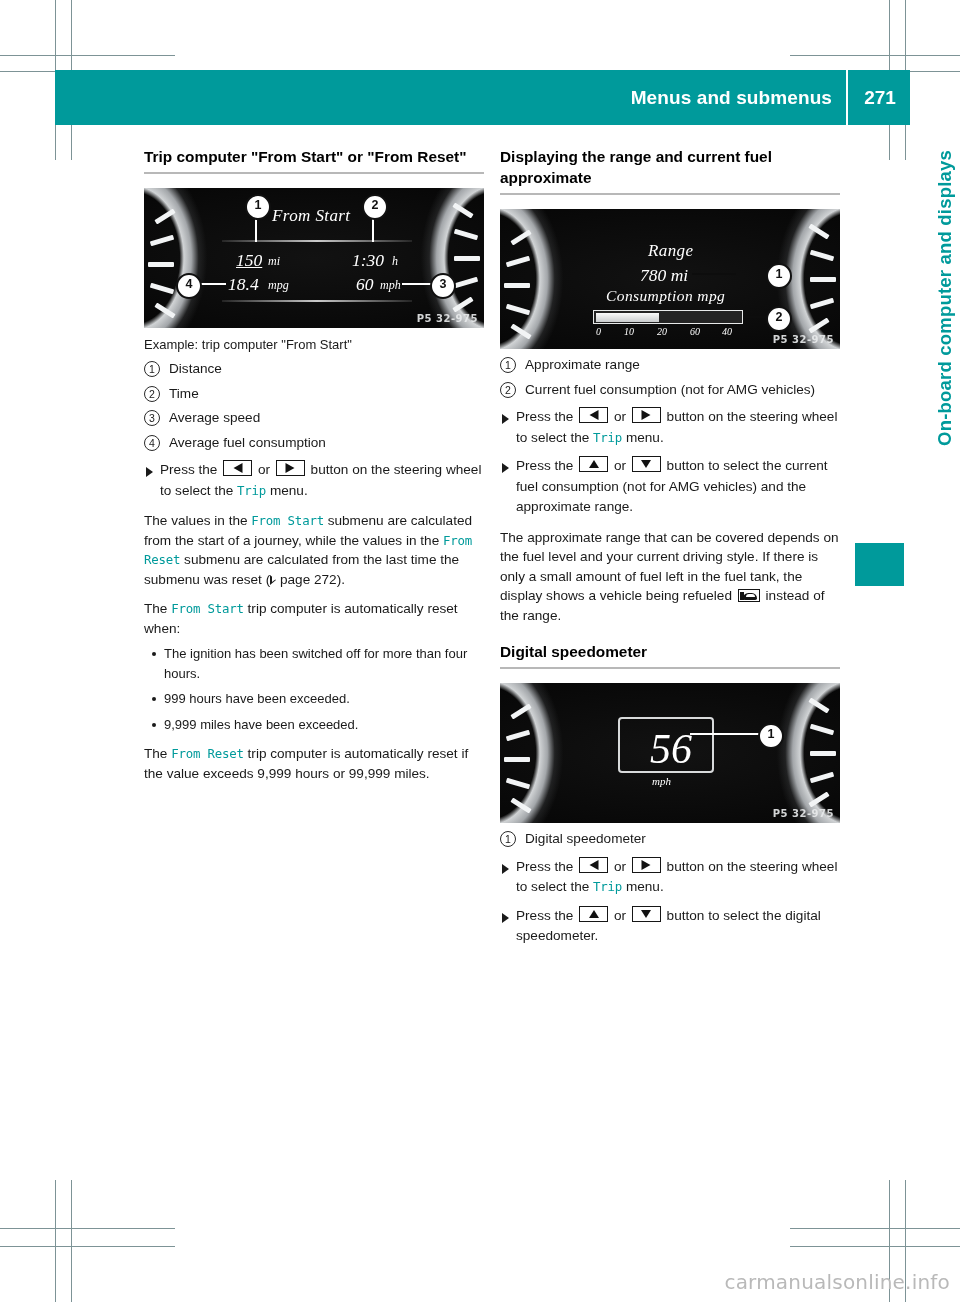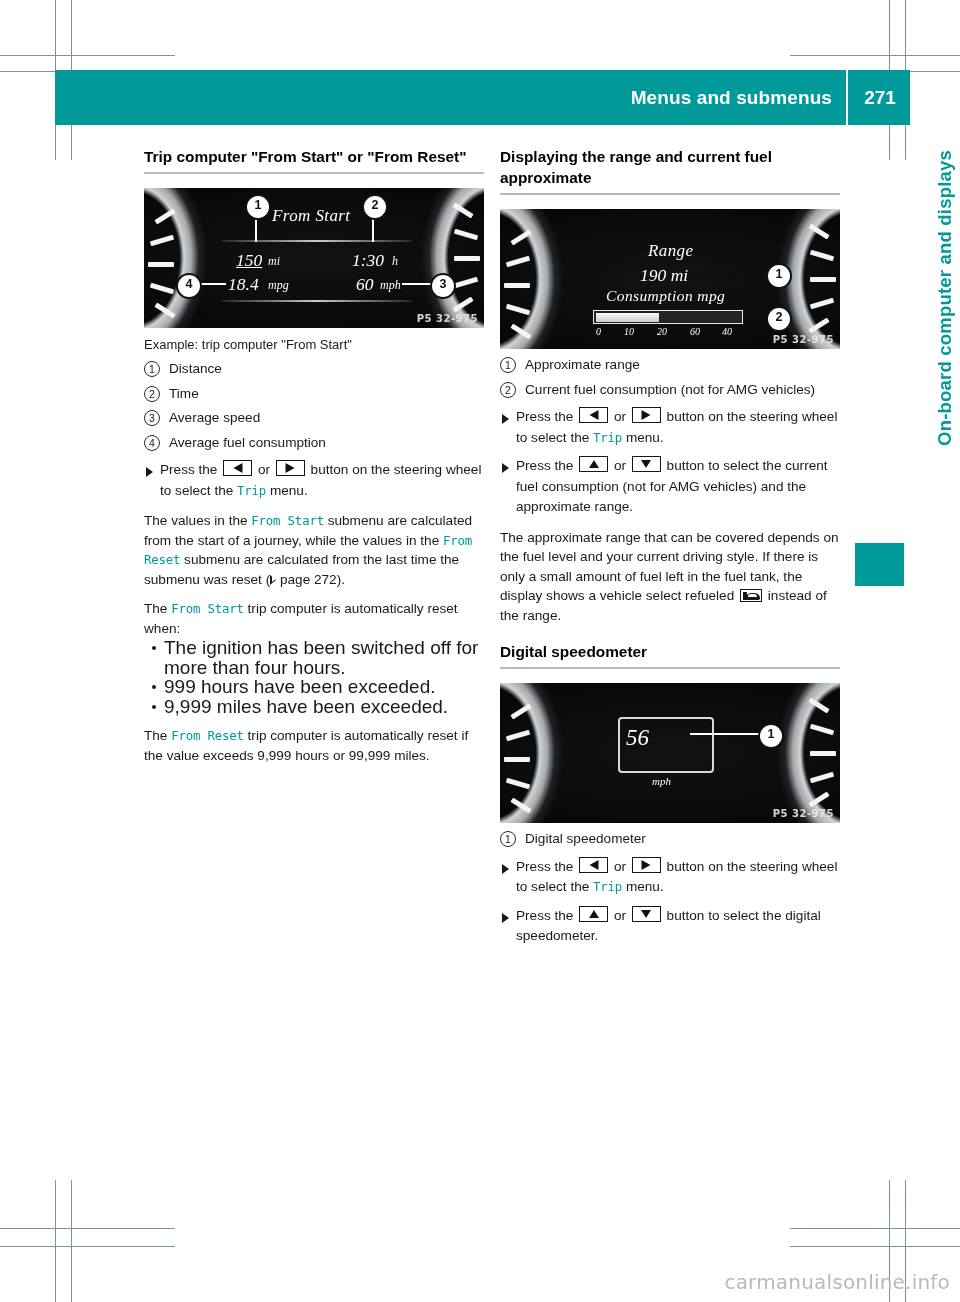--- a/index.html
+++ b/index.html
@@ -277,21 +277,22 @@
     border-top: 5px solid transparent;
     border-bottom: 5px solid transparent;
     margin: 7px 7px 0 2px;
   }
   .step-txt { flex: 1 1 auto; }
 
   
   .dot-row {
     display: flex;
     align-items: flex-start;
-    font-size: 19px;
+    margin-top: 6px;
+    font-size: 13px;
     line-height: 19.5px;
   }
   .dot-mark {
     flex: 0 0 auto;
     width: 4px; height: 4px;
     border-radius: 50%;
     background: #1a1a1a;
     margin: 8px 8px 0 8px;
   }
   .dot-txt { flex: 1 1 auto; }
@@ -562,21 +563,21 @@
       </div>
       <div class="ticks ticks-r">
         <span style="right:6px; top:20px; width:22px; transform:rotate(32deg);"></span>
         <span style="right:2px; top:44px; width:24px; transform:rotate(16deg);"></span>
         <span style="right:0px; top:68px; width:26px;"></span>
         <span style="right:2px; top:92px; width:24px; transform:rotate(-16deg);"></span>
         <span style="right:6px; top:114px; width:22px; transform:rotate(-32deg);"></span>
       </div>
 
       <div class="lcd lcd-title" style="left:148px; top:32px;">Range</div>
-      <div class="lcd lcd-big" style="left:140px; top:56px;">190 mi</div>
+      <div class="lcd lcd-big" style="left:140px; top:56px;">780 mi</div>
       <div class="lcd lcd-title" style="left:106px; top:78px; font-size:15.5px;">Consumption mpg</div>
 
       <div class="cons-bar" style="left:93px; top:101px; width:150px; height:14px;">
         <div class="cons-fill" style="width:63px;"></div>
       </div>
       <div class="cons-scale" style="left:96px;  top:117px;">0</div>
       <div class="cons-scale" style="left:124px; top:117px;font-style:italic;">10</div>
       <div class="cons-scale" style="left:157px; top:117px;text-align:right;">20</div>
       <div class="cons-scale" style="left:190px; top:117px;">60</div>
       <div class="cons-scale" style="left:222px; top:117px;">40</div>
@@ -603,21 +604,21 @@
 
     <div class="step-row">
       <span class="step-mark"></span>
       <span class="step-txt">Press the <span class="key key-left"></span> or <span class="key key-right"></span> button on the steering wheel to select the <span class="menu-name">Trip</span> menu.</span>
     </div>
     <div class="step-row">
       <span class="step-mark"></span>
       <span class="step-txt">Press the <span class="key key-up"></span> or <span class="key key-down"></span> button to select the current fuel consumption (not for AMG vehicles) and the approximate range.</span>
     </div>
 
-    <p class="body"><span>The approximate range that can be covered depends on the fuel level and your current driving style. If there is only a small amount of fuel left in the fuel tank, the display shows a vehicle select refueled </span><span class="refuel-icon"><span class="refuel-pump"></span><span class="refuel-car"></span></span><span> instead of the range.</span></p>
+    <p class="body"><span>The approximate range that can be covered depends on the fuel level and your current driving style. If there is only a small amount of fuel left in the fuel tank, the display shows a vehicle being refueled </span><span class="refuel-icon"><span class="refuel-pump"></span><span class="refuel-car"></span></span><span> instead of the range.</span></p>
 
     <h2 class="sec-head" style="margin-top:16px;">Digital speedometer</h2>
 
     <div class="sec-head-spacer"></div>
 
     <div class="figure">
       <div class="fig-inner"></div>
       <div class="dial dial-l"></div>
       <div class="dial dial-r"></div>
       <div class="ticks ticks-l">
@@ -629,21 +630,21 @@
       </div>
       <div class="ticks ticks-r">
         <span style="right:6px; top:20px; width:22px; transform:rotate(32deg);"></span>
         <span style="right:2px; top:44px; width:24px; transform:rotate(16deg);"></span>
         <span style="right:0px; top:68px; width:26px;"></span>
         <span style="right:2px; top:92px; width:24px; transform:rotate(-16deg);"></span>
         <span style="right:6px; top:114px; width:22px; transform:rotate(-32deg);"></span>
       </div>
 
       <div style="position:absolute; left:118px; top:34px; width:92px; height:52px; border:2px solid #d8dadb; border-radius:4px;"></div>
-      <div class="lcd" style="left:126px; top:42px; font-size:23px;">56</div>
+      <div class="lcd" style="left:150px; top:42px; font-size:42px;">56</div>
       <div class="lcd lcd-unit" style="left:152px; top:92px; font-size:11px;">mph</div>
 
       <div class="leader h" style="left:190px; top:50px; width:70px;"></div>
       <div class="callout" style="left:258px; top:40px;">1</div>
 
       <div class="fig-code">P5 32-975</div>
     </div>
 
     <div style="margin-top:6px;">
       <div class="legend-row">

